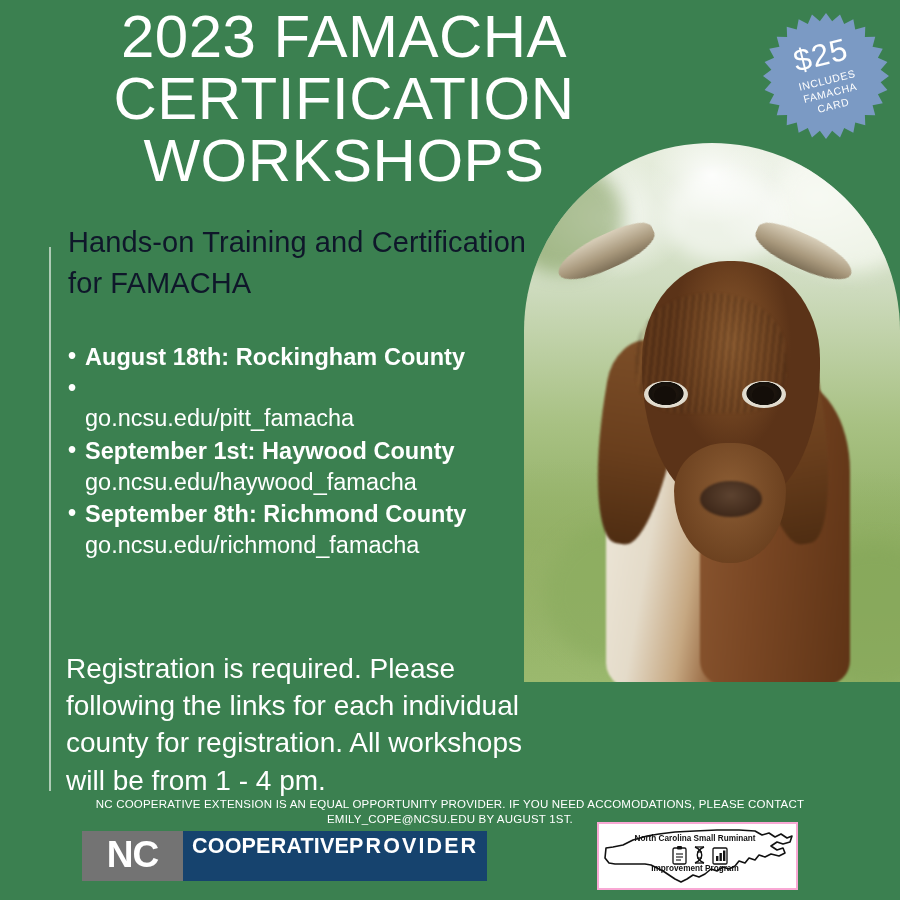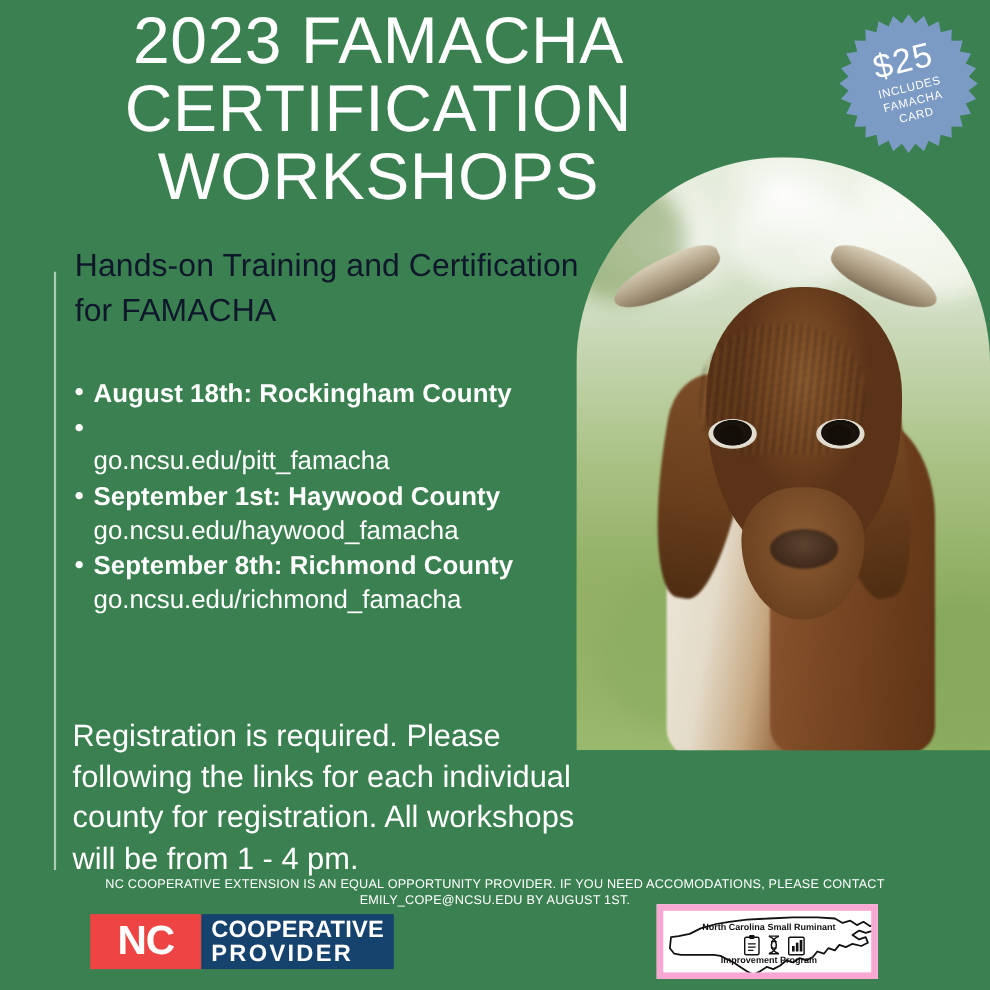--- a/index.html
+++ b/index.html
@@ -203,40 +203,40 @@
     color:#ffffff; font-size:11.5px; line-height:1.32;
     letter-spacing:.2px;
   }
 
   
   .nc-logo{
     position:absolute; left:82px; top:831px;
     display:flex; align-items:stretch; height:50px;
   }
   .nc-red{
-    background:#ef4444; color:#ffffff;
+    background:#737373; color:#ffffff;
     width:101px;
     display:flex; align-items:center; justify-content:center;
     font-weight:bold; font-size:37px; letter-spacing:-1px;
     padding-bottom:2px;
   }
   .nc-blue{
     background:#16436e; color:#ffffff;
     padding:4px 9px 4px 9px;
-    display:flex; flex-direction:column; justify-content:center;
+    display:flex; flex-direction:row; justify-content:center;
   }
   .nc-blue .l1{ font-weight:bold; font-size:21.5px; letter-spacing:.2px; line-height:1.04; }
   .nc-blue .l2{ font-weight:bold; font-size:21.5px; letter-spacing:2.1px; line-height:1.04; }
 
   
   .sr-logo{
     position:absolute; left:597px; top:822px;
     width:201px; height:68px;
     background:#ffffff;
-    border:6px solid #f9a8d4;
+    border:2px solid #f9a8d4;
     overflow:hidden;
   }
   .sr-logo svg{ display:block; }
 </style>
 </head>
 <body>
 
 <div id="poster">
 
   <div class="photo-wrap">

